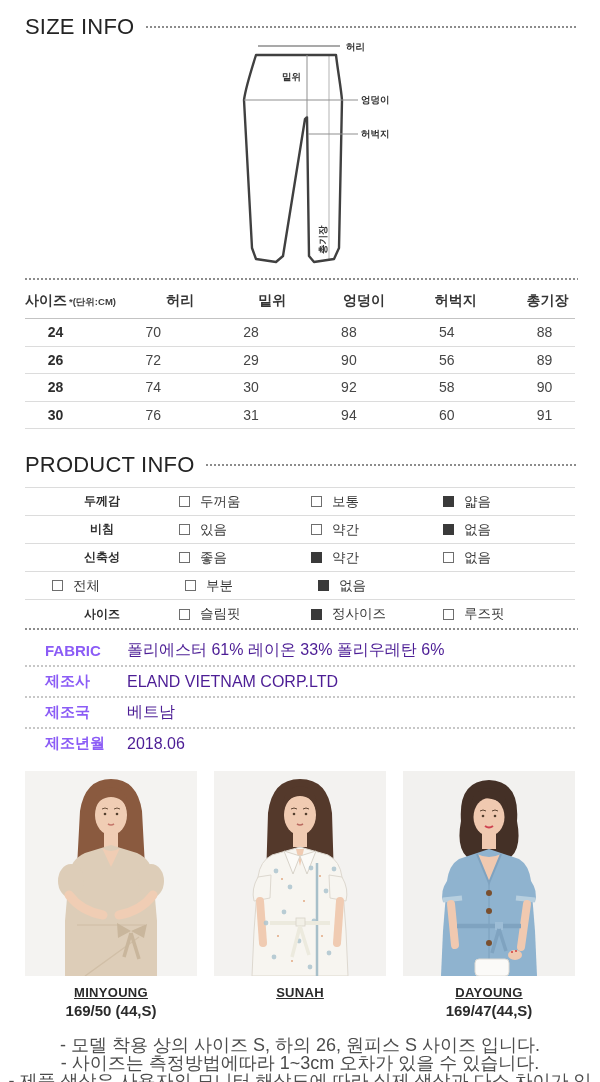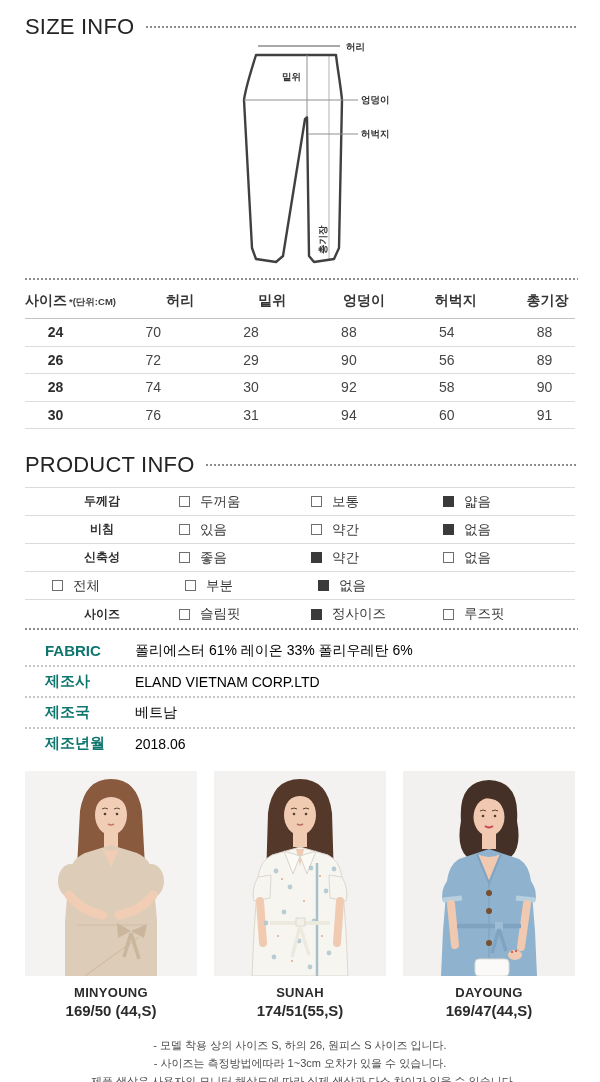--- a/index.html
+++ b/index.html
@@ -39,36 +39,36 @@
   .pi-opt:first-of-type { margin-left:27px; }
   .cb { width:11px; height:11px; border:1px solid #6e6e6e; background:#fff; flex:0 0 auto; }
   .cb.checked { background:#3a3a3a; border-color:#3a3a3a; }
   .pi-opt-text { margin-left:10px; font-size:13.5px; color:#3a3a3a; }
   .pi-end-dots { height:2px; margin:0 22px 0 25px;
      background-image:repeating-linear-gradient(90deg,#8c8c8c 0 2px,transparent 2px 4px); }
 
   
   .fabric { margin:7px 25px 0 25px; }
   .fb-row { display:flex; align-items:center; height:27px; }
-  .fb-label { width:82px; margin-left:20px; font-weight:700; font-size:15px; color:#0f766e; white-space:nowrap; }
-  .fb-value { font-size:14px; color:#000000; margin-left:8px; }
+  .fb-label { width:82px; margin-left:20px; font-weight:700; font-size:15px; color:#8b5cf6; white-space:nowrap; }
+  .fb-value { font-size:16px; color:#4c1d95; margin-left:0; }
   .fb-sep { height:2px; margin:1px 0;
      background-image:repeating-linear-gradient(90deg,#c7c7c7 0 2px,transparent 2px 4px); }
 
   
   .models { display:flex; justify-content:space-between; margin:14px 24px 0 24px; }
   .model-card { width:174px; }
   .model-photo { width:174px; height:205px; overflow:hidden; }
   .model-photo svg { display:block; }
-  .model-name { margin-top:9px; text-align:center; font-weight:700; font-size:13px; color:#2b2b2b; letter-spacing:0.3px; }
+  .model-name { margin-top:9px; text-align:center; font-weight:700; font-size:13px; color:#2b2b2b; letter-spacing:0.3px;text-decoration:underline; }
   .model-stats { text-align:center; font-weight:700; font-size:15px; color:#2b2b2b; margin-top:2px; }
 
   
   .footer { margin-top:17px; text-align:center; }
-  .footer-note { font-size:11px; color:#4c4c4c; line-height:18px; }
+  .footer-note { font-size:18px; color:#4c4c4c; line-height:18px; }
 </style>
 </head>
 <body>
 
 <div class="page">
 
   <div class="sec-head">
     <span class="sec-title">SIZE INFO</span>
     <span class="dots"></span>
   </div>
@@ -321,21 +321,20 @@
               <circle cx="108" cy="165" r="1"></circle>
               <circle cx="78" cy="190" r="1"></circle>
           </g>
           <line x1="103" y1="92" x2="103" y2="205" stroke="#a7bfc9" stroke-width="2.5"></line>
           <line x1="56" y1="152" x2="116" y2="152" stroke="#eceade" stroke-width="4"></line>
           <rect x="82" y="147" width="9" height="8" fill="#f2f0e7" stroke="#d8d3c9" stroke-width="0.8"></rect>
           <path d="M86 155 L78 186 M86 155 L95 184" stroke="#eceade" stroke-width="3.5" fill="none"></path>
         </svg>
       </div>
       <div class="model-name">SUNAH</div>
-      <div class="model-stats">174/51(55,S)</div>
     </div>
 
     <div class="model-card" style="--bg: #f2f1ef; --hair: #443026; --skin: #f0c9b0; --dress: #8fb3cf; --accent: #7a4f2e;">
       <div class="model-photo">
         <svg width="174" height="205" viewBox="0 0 172 205">
           <rect width="172" height="205" style="fill:var(--bg)"></rect>
           <path d="M58 50 Q55 10 86 9 Q117 10 114 50 Q119 76 108 86 Q103 90 97 87 L75 87 Q69 90 64 86 Q53 76 58 50 Z" style="fill:var(--hair)"></path>
           <rect x="79" y="60" width="14" height="18" style="fill:var(--skin)"></rect>
           <ellipse cx="86" cy="46" rx="15.5" ry="19" style="fill:var(--skin)"></ellipse>
           <path d="M67 42 Q67 18 86 17 Q105 18 105 42 Q99 27 80 27 Q70 29 67 42 Z" style="fill:var(--hair)"></path>

